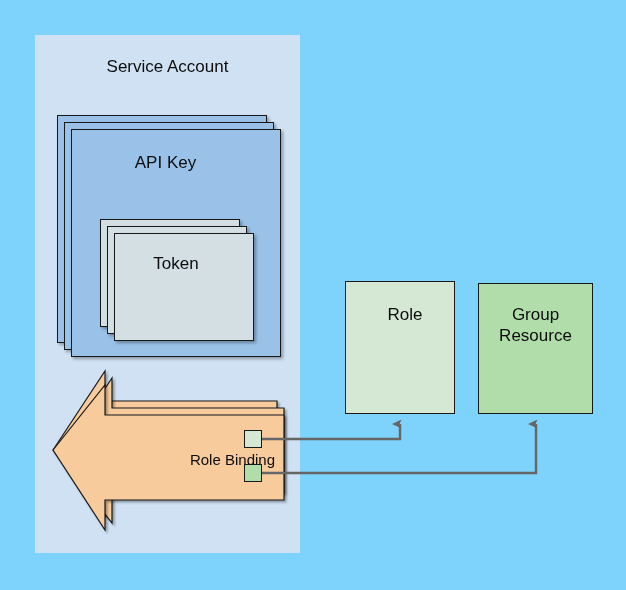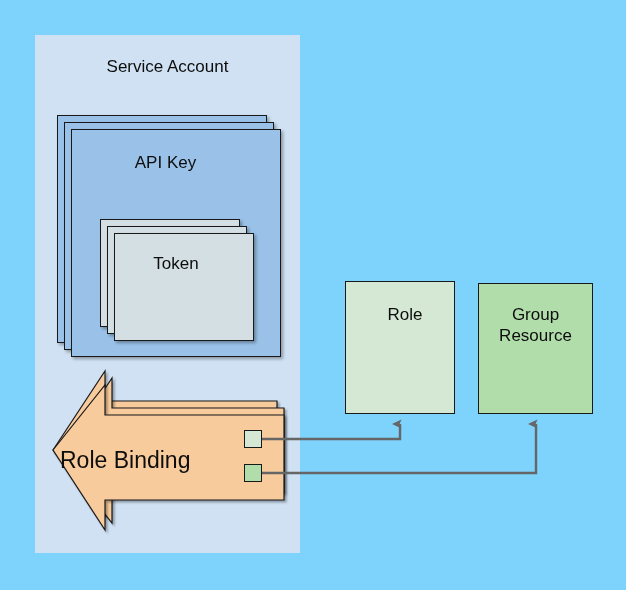--- a/index.html
+++ b/index.html
@@ -82,22 +82,22 @@
     top: 368px;
     width: 235px;
     height: 165px;
   }
   .arrow-wrap svg { display: block; overflow: visible; }
   .rb-label {
     position: absolute;
     left: 60px;
     top: 450px;
     width: 215px;
-    text-align: left;
-    font-size: 23px;
+    text-align: right;
+    font-size: 15px;
     color: #0d0d0d;
     line-height: 20px;
   }
 
   
   .port {
     position: absolute;
     width: 18px;
     height: 18px;
     box-sizing: border-box;

